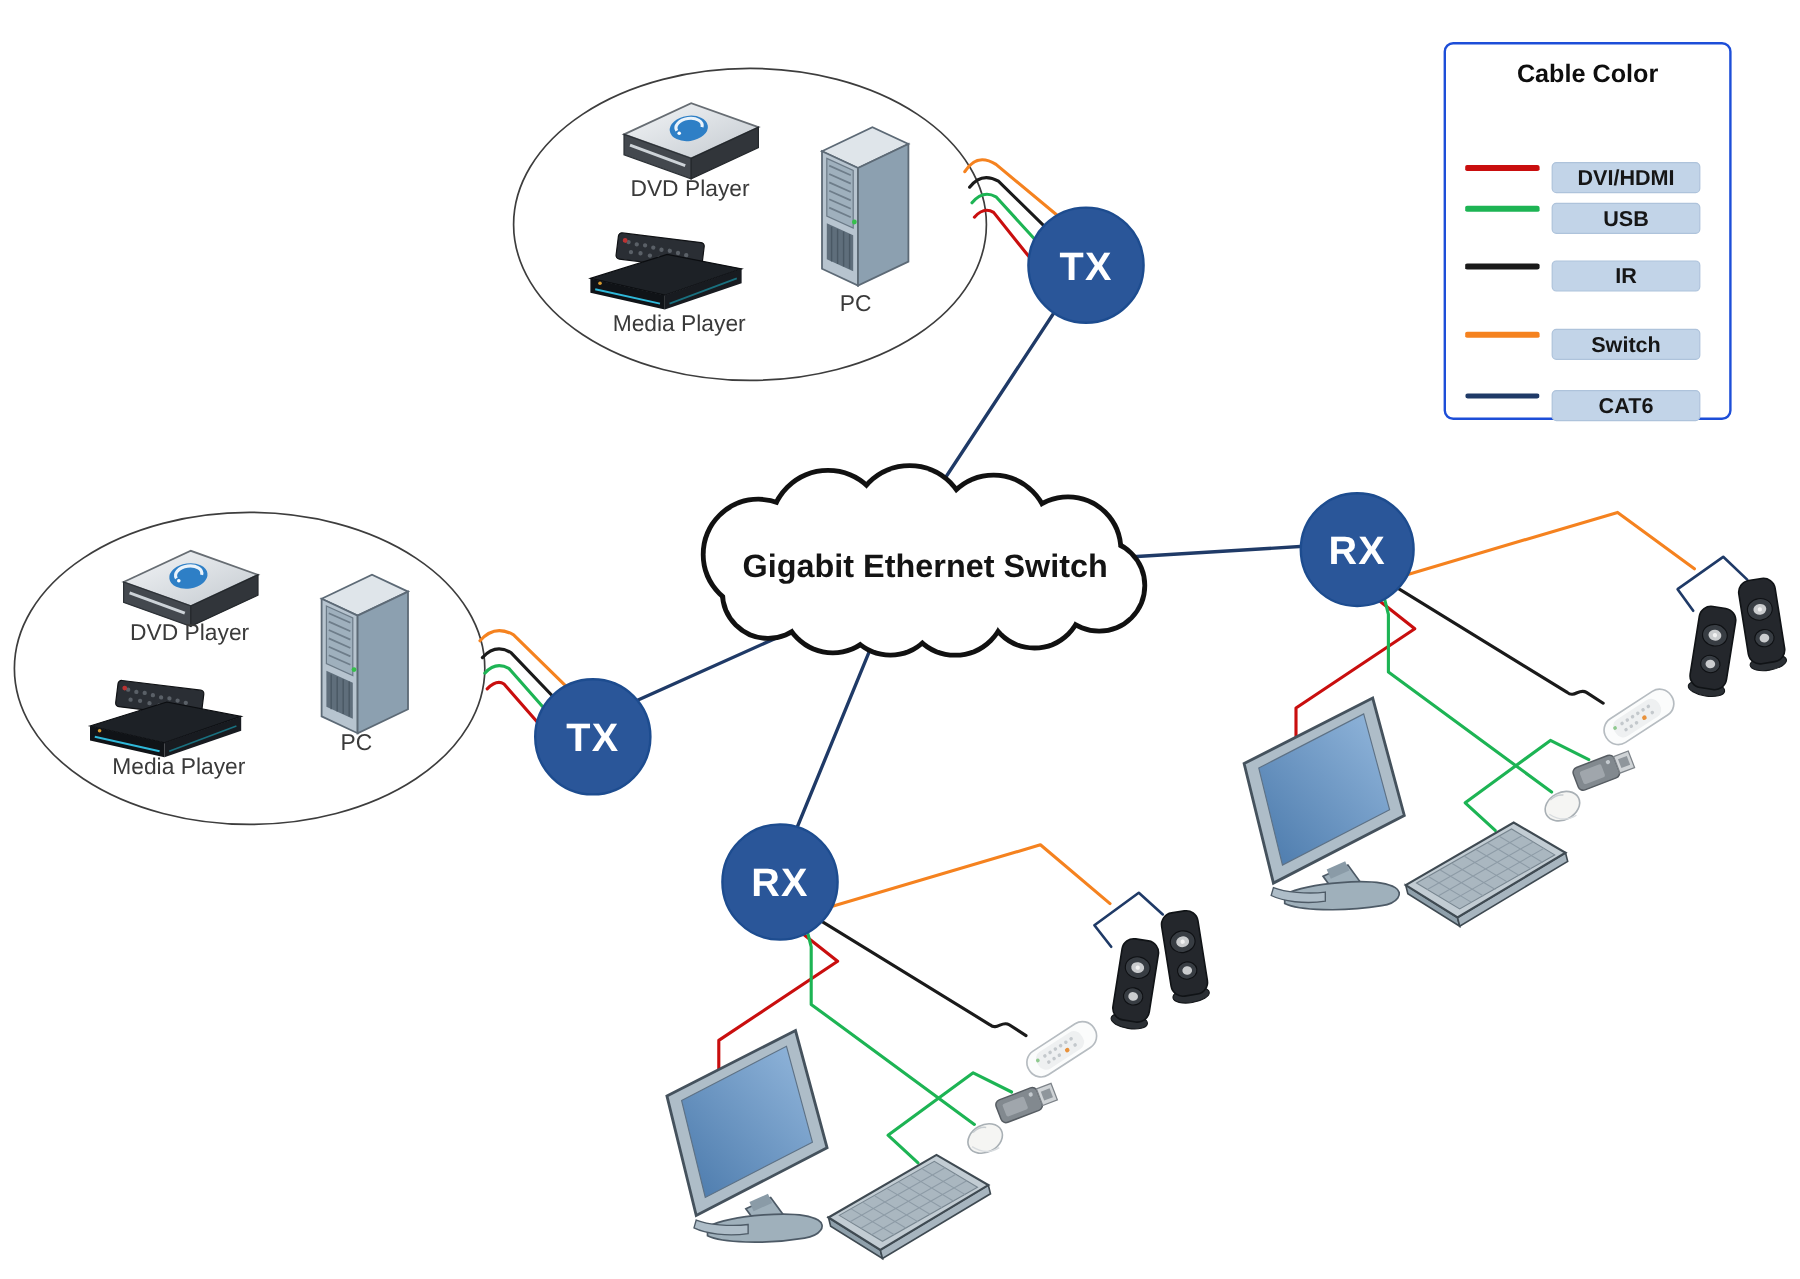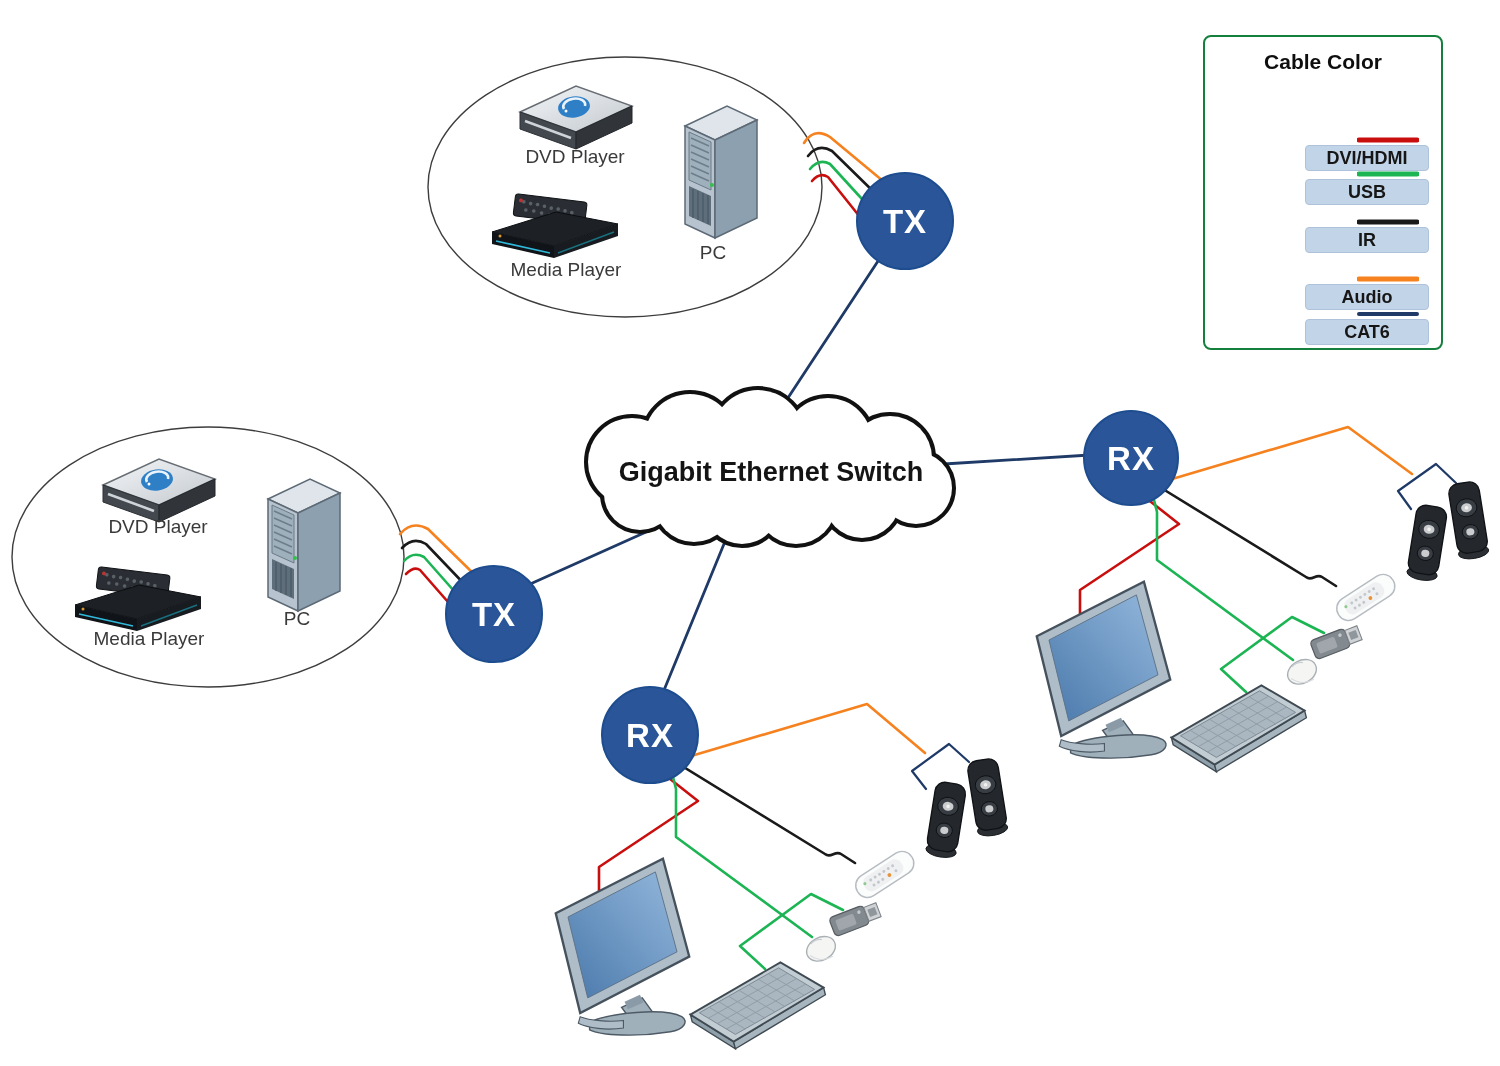--- a/index.html
+++ b/index.html
@@ -12,30 +12,30 @@
   .cloud-label{font-size:27px;font-weight:bold;fill:#141414;text-anchor:middle;}
   .node-label{font-size:33px;font-weight:bold;text-anchor:middle;letter-spacing:1px;}
   .cable{fill:none;stroke-linecap:round;stroke-linejoin:round;}
 
   
   .cloud-stroke{stroke:#111;stroke-width:8;fill:none;}
   .cloud-fill{fill:#fff;stroke:none;}
 
   
   .legend{position:absolute;left:1203px;top:35px;width:240px;height:315px;
-          background:#fff;border:2px solid #15803d;border-radius:8px;box-sizing:border-box;}
+          background:#fff;border:2px solid #1d4ed8;border-radius:8px;box-sizing:border-box;}
   .legend-title{position:absolute;top:13px;left:0;width:100%;text-align:center;
                 font-size:21px;font-weight:bold;color:#0e0e0e;}
   .legend-row{position:absolute;left:16px;width:208px;height:26px;
-              display:flex;align-items:flex-end;flex-direction:column;}
+              display:flex;align-items:flex-start;}
   .legend-row .swatch{width:62px;height:10px;margin-right:10px;flex:0 0 auto;}
   .legend-pill{width:124px;height:26px;box-sizing:border-box;border:1px solid #aec3db;
                border-radius:4px;background:#c2d4e8;color:#161616;font-size:18px;
                font-weight:bold;text-align:center;line-height:24px;}
-  .r1{top:98px}.r2{top:132px}.r3{top:180px}.r4{top:237px}.r5{top:272px}
+  .r1{top:98px}.r2{top:132px}.r3{top:180px}.r4{top:237px}.r5{top:288px}
 </style>
 </head>
 <body>
 
 <div class="stage">
 
 <svg class="diagram" width="1500" height="1066" viewBox="0 0 1500 1066">
   <defs>
     <linearGradient id="gradTop" x1="0" y1="0" x2="1" y2="1">
       <stop offset="0" stop-color="#f4f6f8"></stop>
@@ -303,21 +303,21 @@
     <svg class="swatch" viewBox="0 0 62 10">
       <line x1="2" y1="5" x2="60" y2="5" stroke-width="5" stroke-linecap="round" stroke="#1a1a1a"></line>
     </svg>
     <div class="legend-pill">IR</div>
   </div>
 
   <div class="legend-row r4">
     <svg class="swatch" viewBox="0 0 62 10">
       <line x1="2" y1="5" x2="60" y2="5" stroke-width="5" stroke-linecap="round" stroke="#f5821f"></line>
     </svg>
-    <div class="legend-pill">Audio</div>
+    <div class="legend-pill">Switch</div>
   </div>
 
   <div class="legend-row r5">
     <svg class="swatch" viewBox="0 0 62 10">
       <line x1="2" y1="5" x2="60" y2="5" stroke-width="4" stroke-linecap="round" stroke="#1f3a67"></line>
     </svg>
     <div class="legend-pill">CAT6</div>
   </div>
 </div>
 

